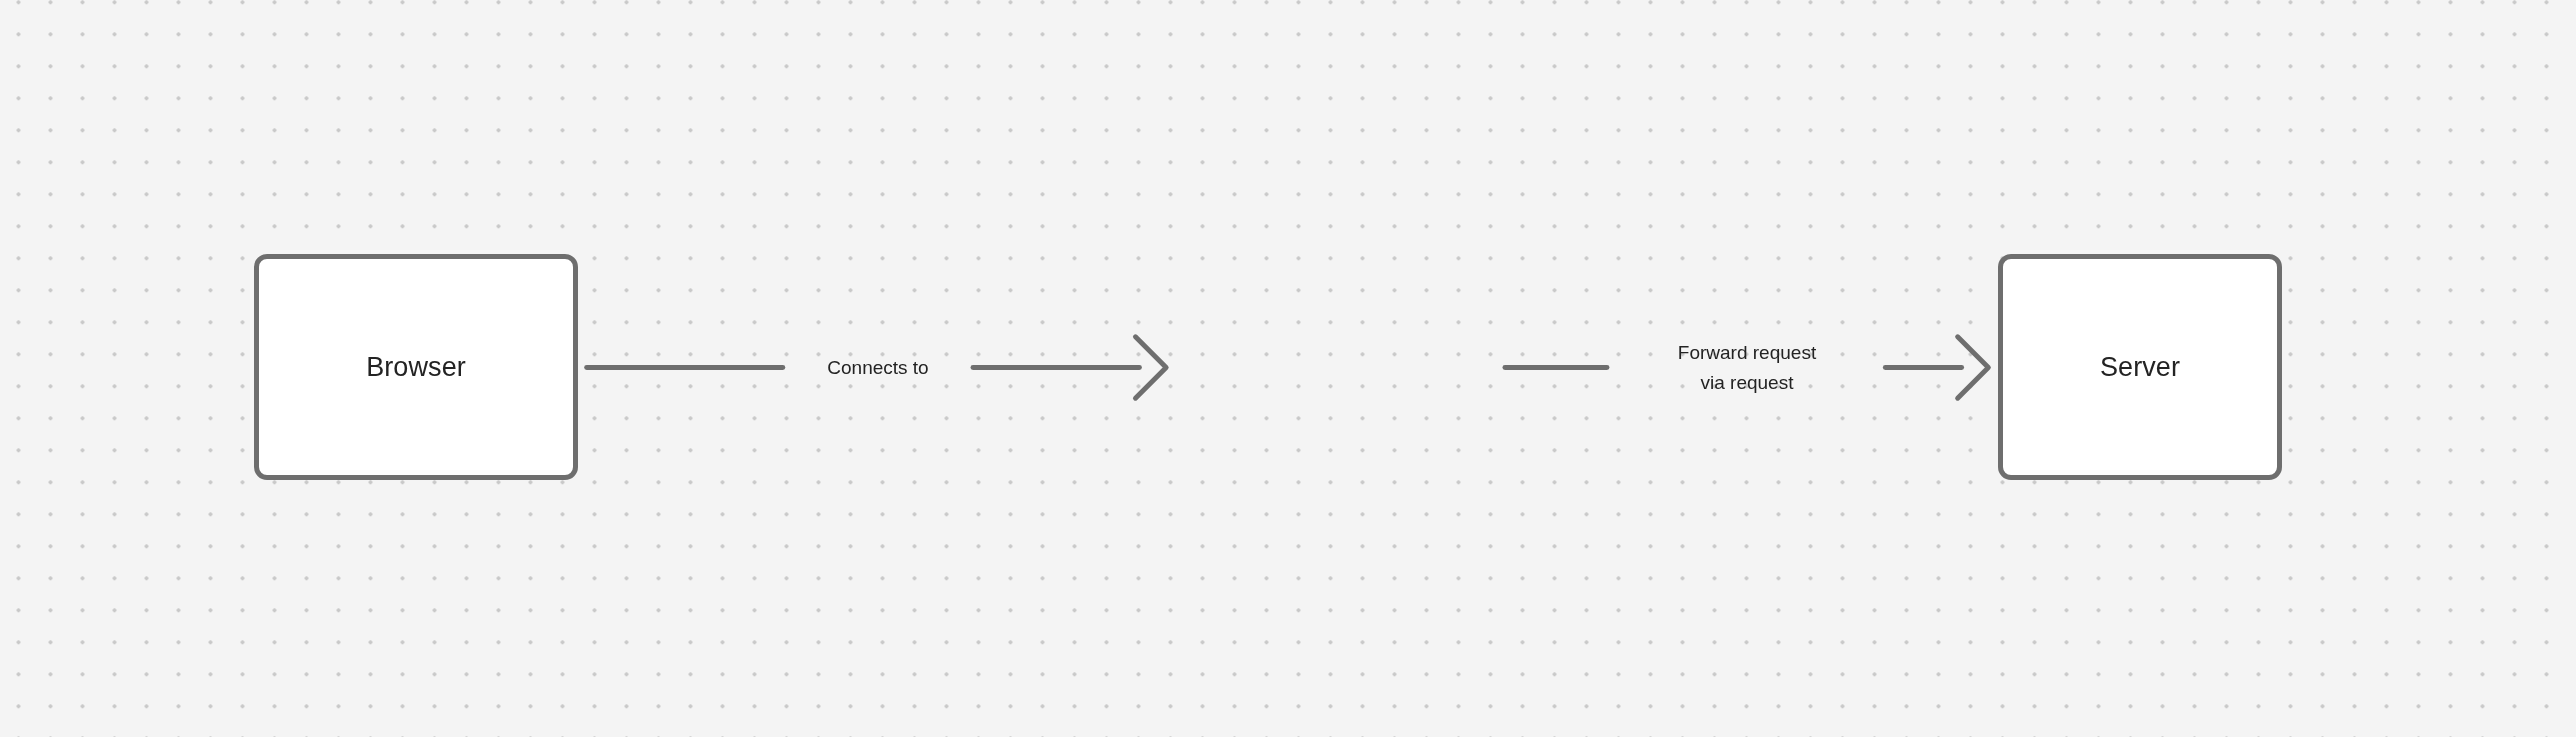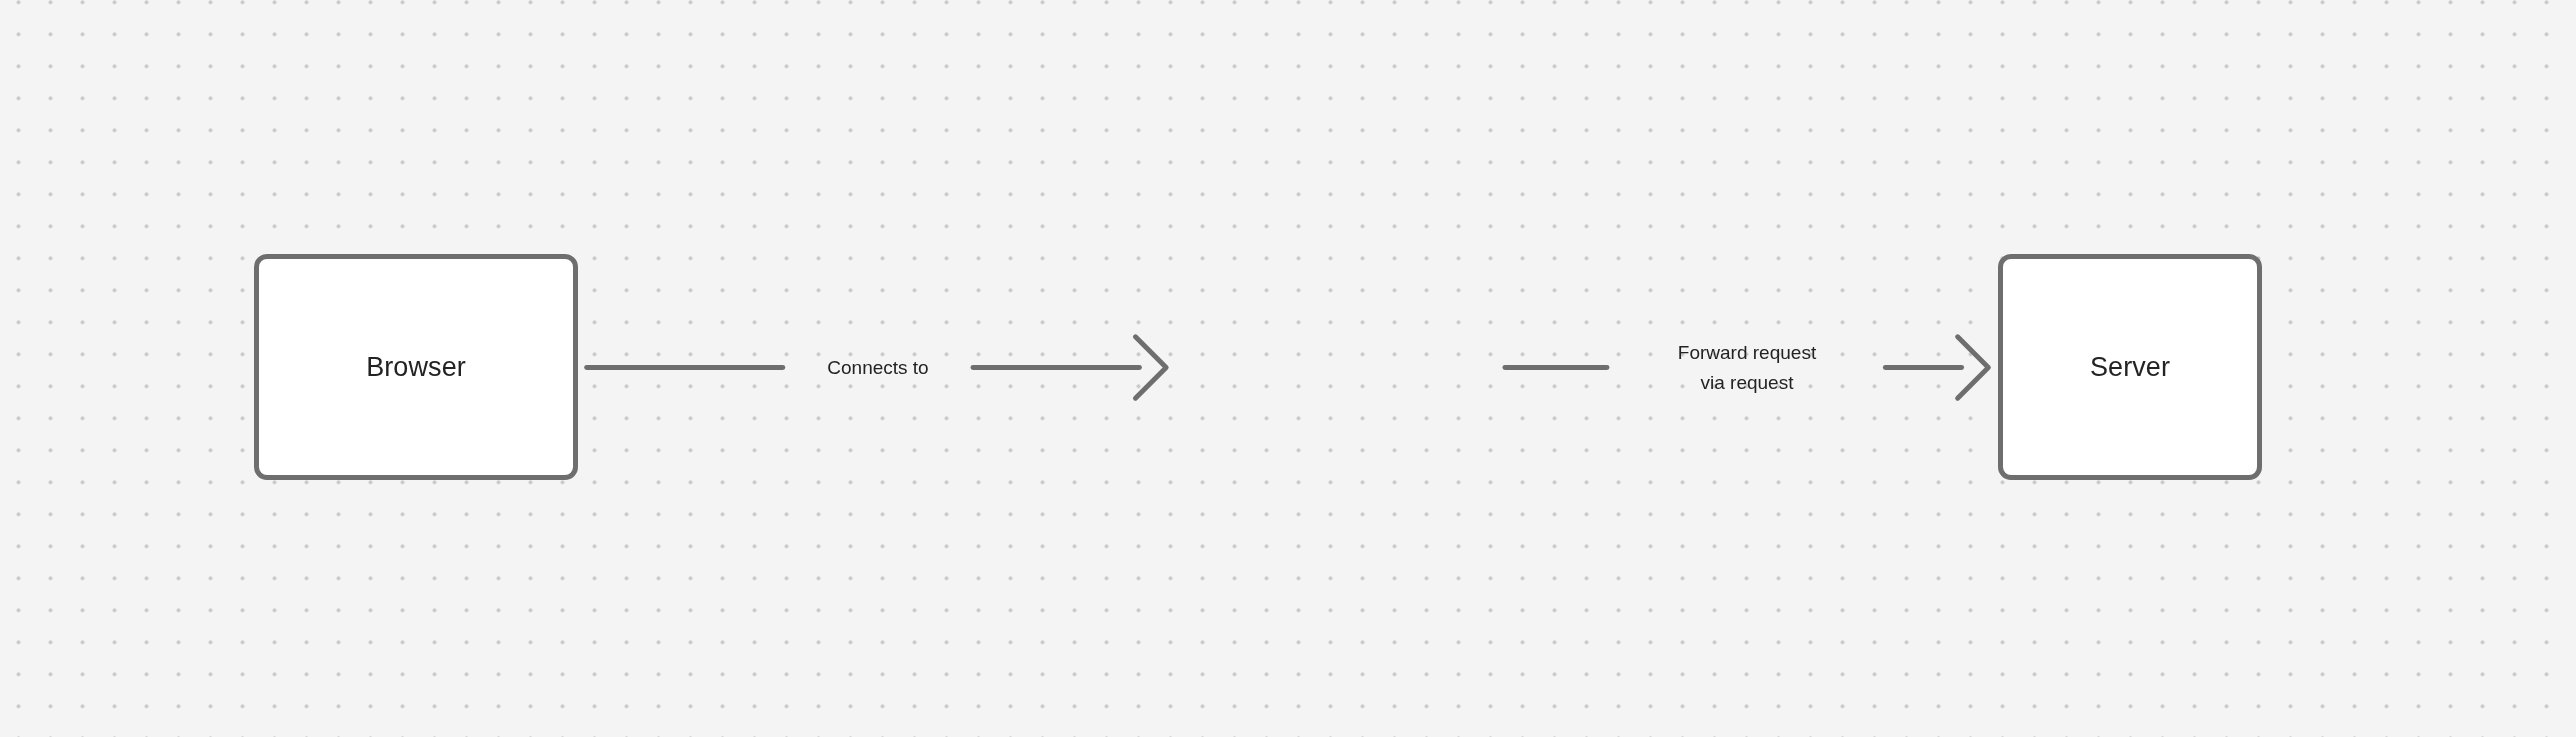--- a/index.html
+++ b/index.html
@@ -112,18 +112,18 @@
   <div class="edge-label" style="left:1747px; top:368px;">
     <span>Forward request</span>
     <span class="line2">via request</span>
   </div>
 
   <div class="node" style="left:254px; top:254px; width:324px; height:226px;">
     <span class="node-label">Browser</span>
   </div>
 
 
-  <div class="node" style="left:1998px; top:254px; width:264px; height:226px;">
+  <div class="node" style="left:1998px; top:254px; width:284px; height:226px;">
     <span class="node-label">Server</span>
   </div>
 
 </div>
 
 
 </body></html>

